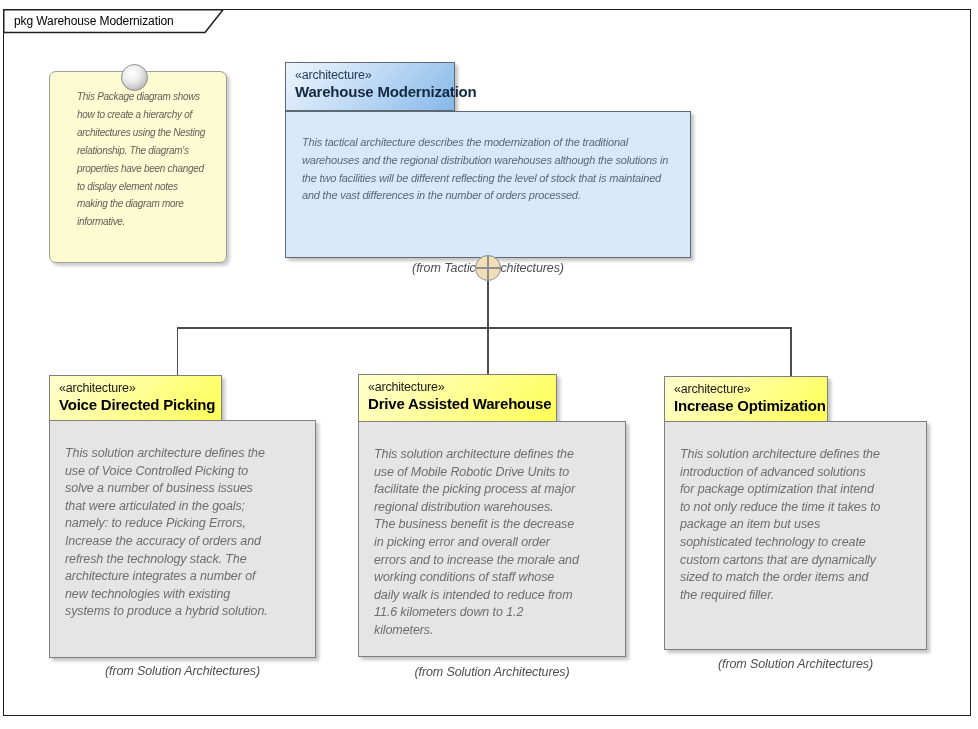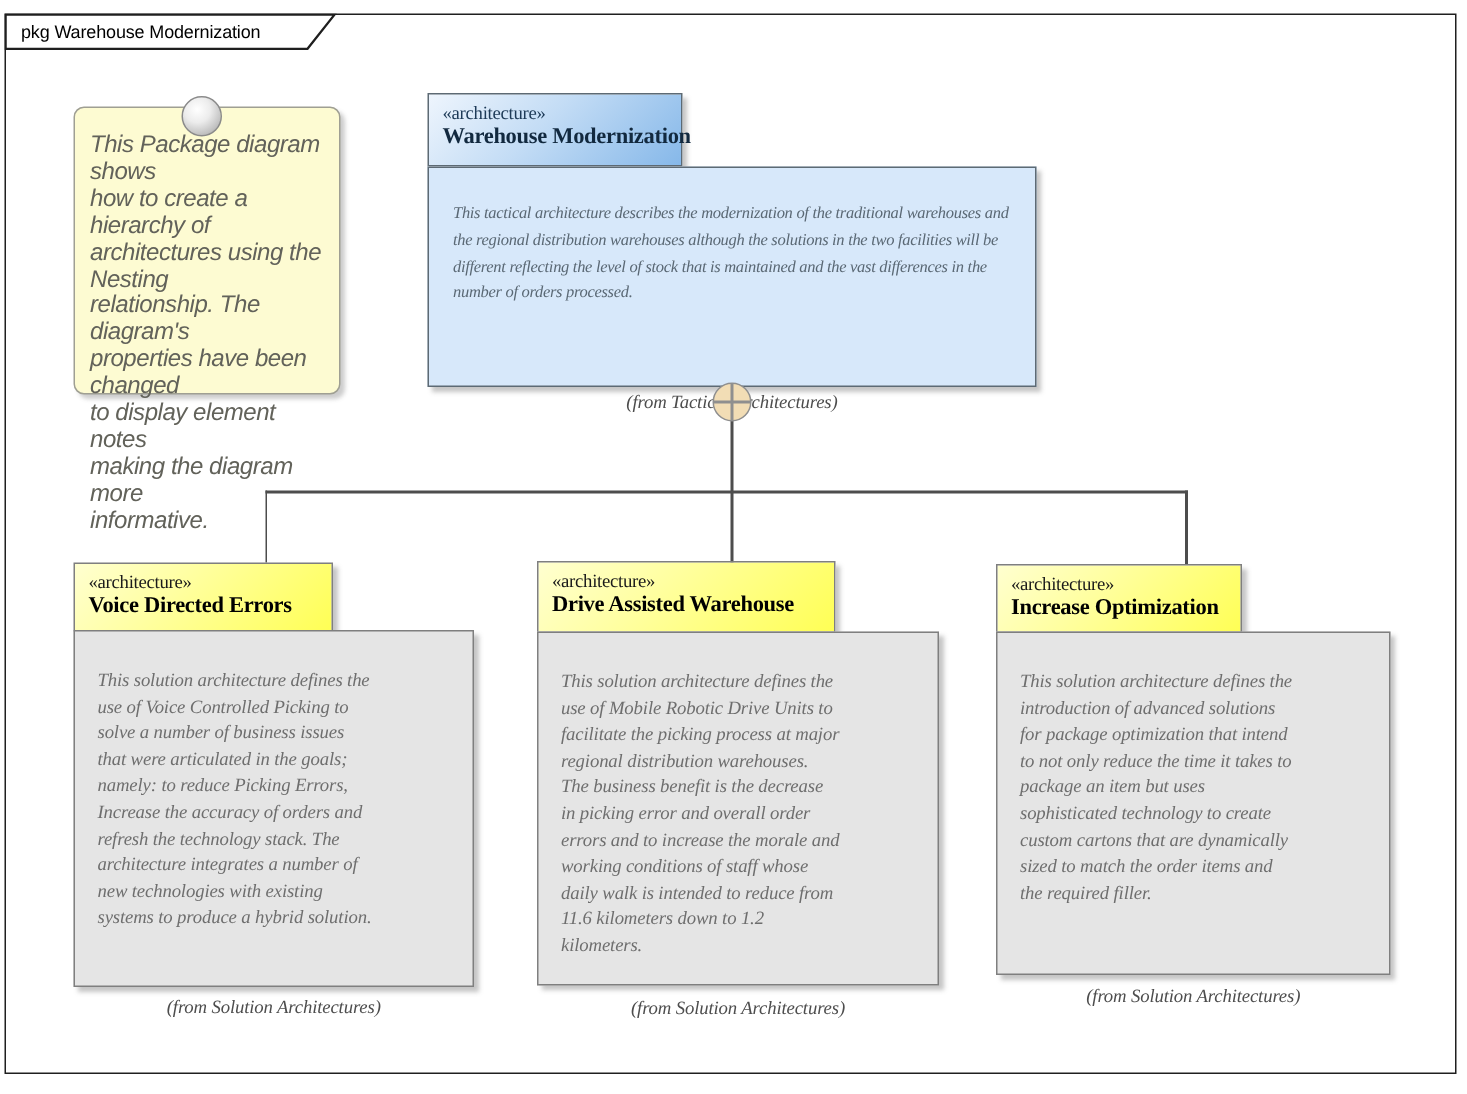--- a/index.html
+++ b/index.html
@@ -29,26 +29,26 @@
     position:absolute;left:0;top:7px;width:178px;height:192px;box-sizing:border-box;
     background:#fdfbd2;border:1px solid #9f9f93;border-radius:7px;
     box-shadow:3px 3px 3px rgba(90,90,90,0.30);
   }
   .note-sphere{
     position:absolute;left:72px;top:0;width:27px;height:27px;box-sizing:border-box;border-radius:50%;
     border:1px solid #8a8a8a;z-index:3;
     background:radial-gradient(circle at 38% 32%, #ffffff 0%, #ececec 38%, #c2c2c2 72%, #9a9a9a 100%);
   }
   .note-text{
-    position:absolute;left:11px;top:24px;width:158px;
-    font-size:16px;font-style:italic;color:#62625a;line-height:17.9px;
+    position:absolute;left:28px;top:24px;width:158px;
+    font-size:10px;font-style:italic;color:#62625a;line-height:17.9px;
     letter-spacing:-0.3px;white-space:pre-line;
   }
   
-  .pkg{position:absolute;z-index:2;font-family:Liberation Serif, serif;}
+  .pkg{position:absolute;z-index:2;}
   .pkg-tab{
     position:absolute;box-sizing:border-box;padding:4px 4px 0 9px;
     border:1px solid #7f7f7f;
     background:linear-gradient(135deg,#ffffd0 0%,#ffffa0 40%,#ffff55 100%);
     box-shadow:3px 3px 3px rgba(90,90,90,0.35);
   }
   .pkg-body{
     position:absolute;box-sizing:border-box;
     border:1px solid #7f7f7f;background:#e5e5e5;
     box-shadow:3px 3px 3px rgba(90,90,90,0.35);
@@ -117,21 +117,21 @@
     </div>
     <div class="pkg-body" style="left:0;top:49px;width:406px;height:147px;">
       <div class="pkg-desc">This tactical architecture describes the modernization of the traditional warehouses and the regional distribution warehouses although the solutions in the two facilities will be different reflecting the level of stock that is maintained and the vast differences in the number of orders processed.</div>
     </div>
     <div class="pkg-from" style="left:0;top:199px;width:406px;">(from Tactical Architectures)</div>
   </div>
 
   <div class="pkg" style="left:49px;top:375px;width:267px;height:310px;">
     <div class="pkg-tab" style="left:0;top:0;width:173px;height:46px;">
       <div class="pkg-stereo">«architecture»</div>
-      <div class="pkg-name">Voice Directed Errors</div>
+      <div class="pkg-name">Voice Directed Picking</div>
     </div>
     <div class="pkg-body" style="left:0;top:45px;width:267px;height:238px;">
       <div class="pkg-desc">This solution architecture defines the
 use of Voice Controlled Picking to
 solve a number of business issues
 that were articulated in the goals;
 namely: to reduce Picking Errors,
 Increase the accuracy of orders and
 refresh the technology stack. The
 architecture integrates a number of

